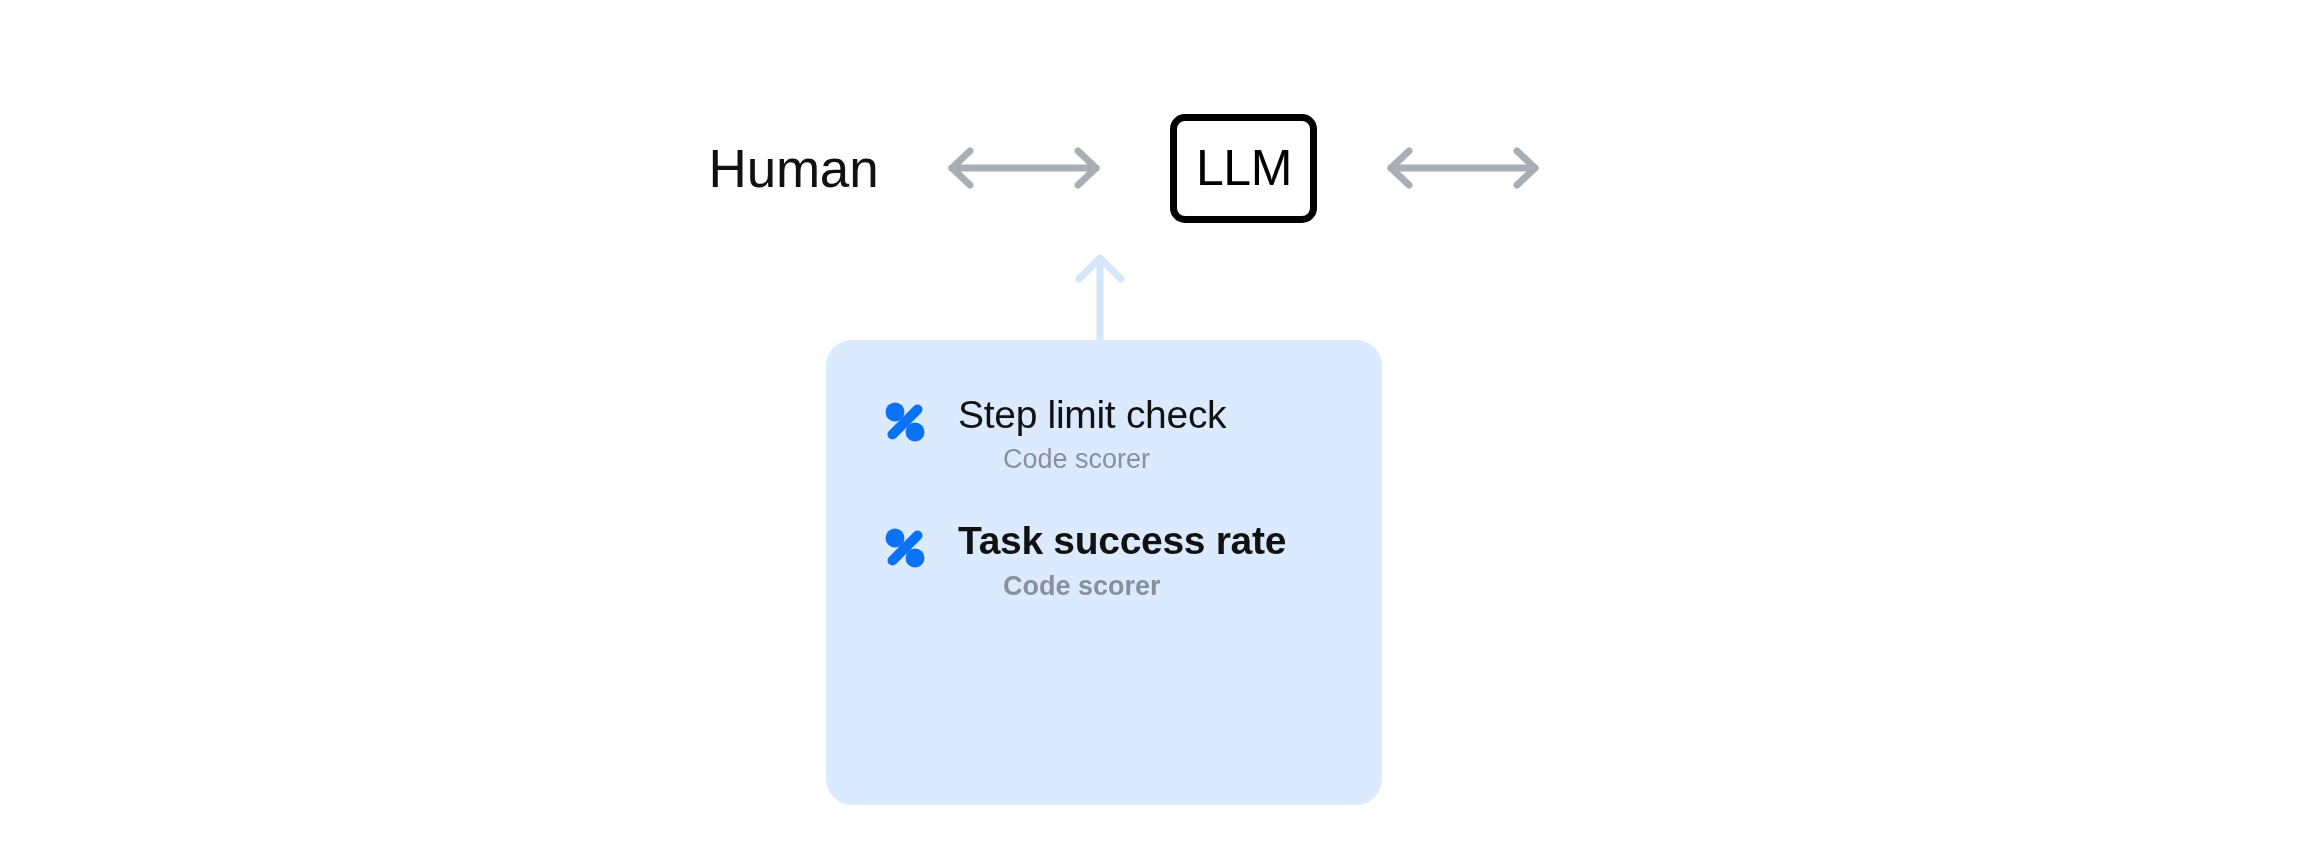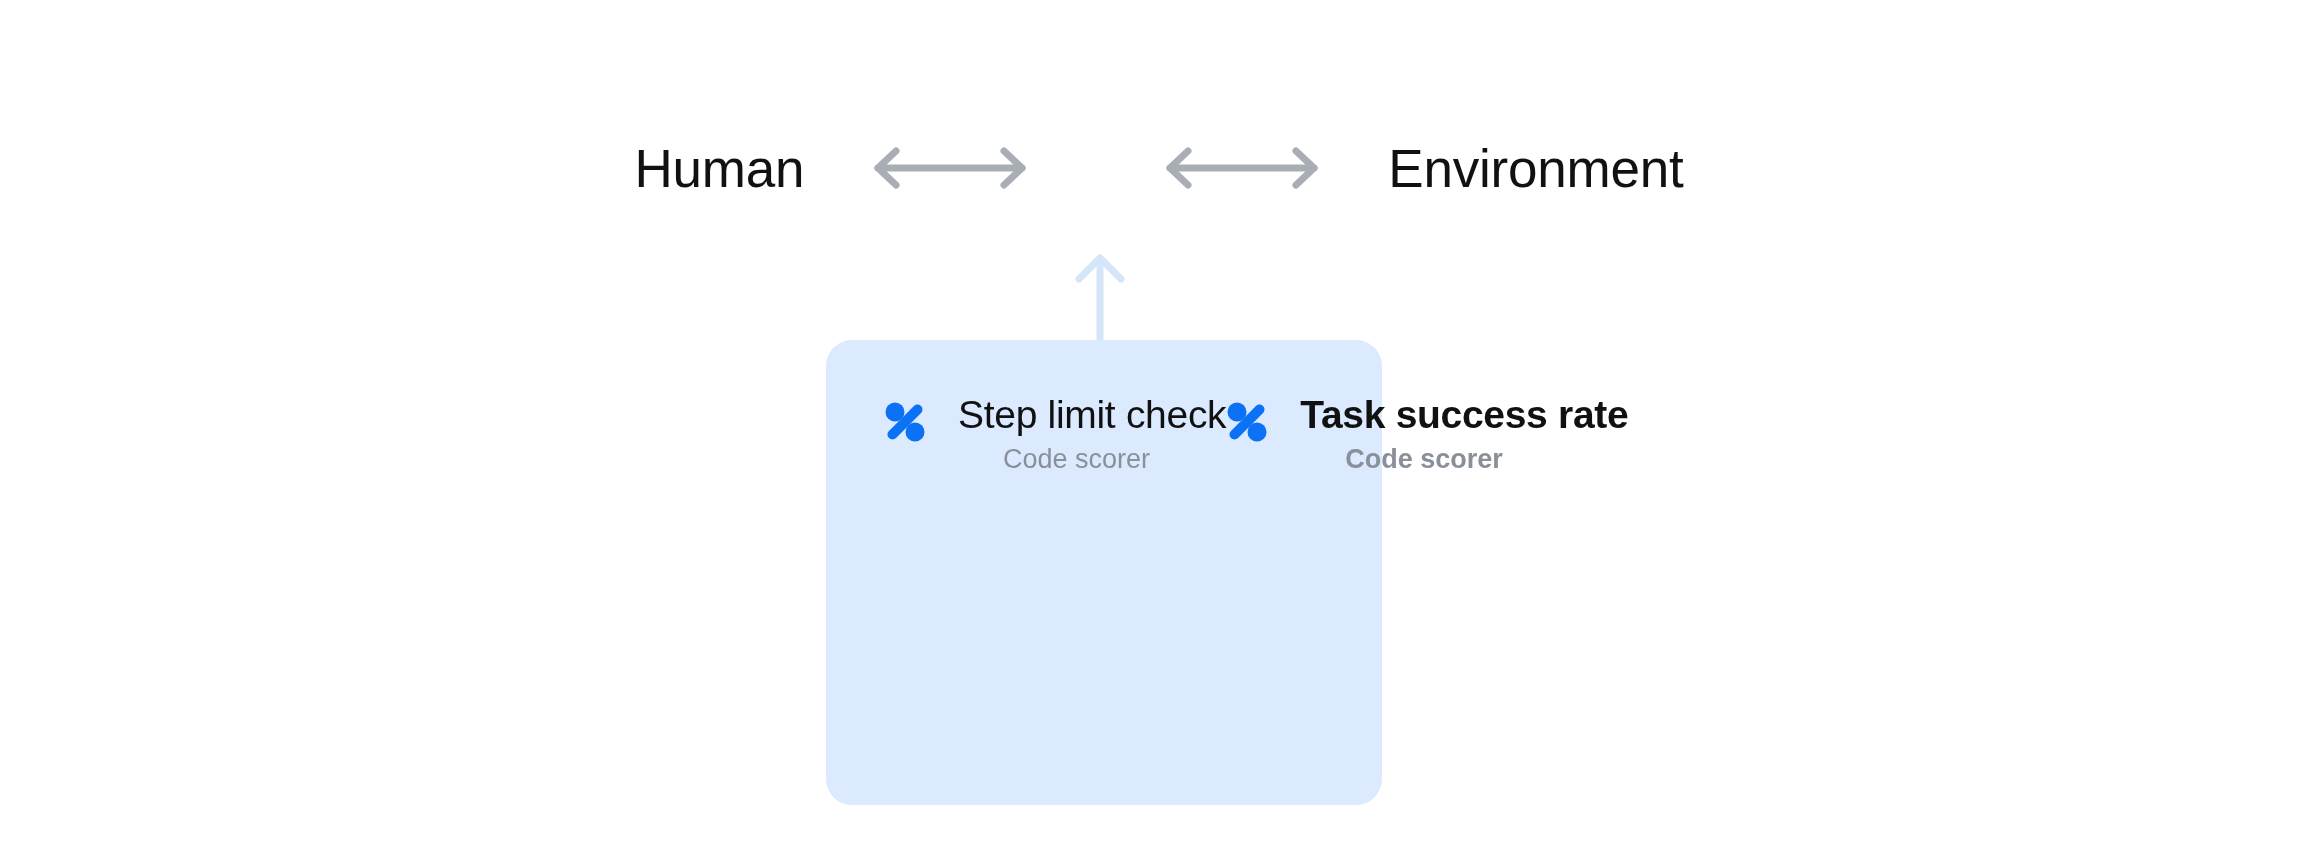--- a/index.html
+++ b/index.html
@@ -83,21 +83,21 @@
     position: absolute;
     left: 826px;
     top: 340px;
     width: 556px;
     height: 465px;
     background: #dbeafe;
     border-radius: 26px;
     box-sizing: border-box;
     padding: 52px 40px 52px 58px;
     display: flex;
-    flex-direction: row;
+    flex-direction: column;
     justify-content: flex-start;
   }
 
   .scorer-item {
     display: flex;
     align-items: flex-start;
     margin-bottom: 41px;
   }
   .scorer-item:last-child {
     margin-bottom: 0;
@@ -143,28 +143,30 @@
   <div class="top-row">
 
     <div class="endpoint-label">Human</div>
 
     <svg class="arrow-gap" viewBox="0 0 180 48">
       <line x1="18" y1="24" x2="162" y2="24" stroke="#a8aeb4" stroke-width="7" stroke-linecap="round"></line>
       <polyline points="36,7 18,24 36,41" fill="none" stroke="#a8aeb4" stroke-width="7" stroke-linecap="round" stroke-linejoin="round"></polyline>
       <polyline points="144,7 162,24 144,41" fill="none" stroke="#a8aeb4" stroke-width="7" stroke-linecap="round" stroke-linejoin="round"></polyline>
     </svg>
 
+    <div class="llm-box">
+      <span class="llm-box-label">LLM</span>
+    </div>
 
     <svg class="arrow-gap" viewBox="0 0 180 48">
       <line x1="18" y1="24" x2="162" y2="24" stroke="#a8aeb4" stroke-width="7" stroke-linecap="round"></line>
       <polyline points="36,7 18,24 36,41" fill="none" stroke="#a8aeb4" stroke-width="7" stroke-linecap="round" stroke-linejoin="round"></polyline>
       <polyline points="144,7 162,24 144,41" fill="none" stroke="#a8aeb4" stroke-width="7" stroke-linecap="round" stroke-linejoin="round"></polyline>
     </svg>
 
-    <div class="endpoint-label">Environment</div>
   </div>
 
   <svg class="up-arrow" viewBox="0 0 60 100">
     <line x1="30" y1="100" x2="30" y2="10" stroke="#d5e6fa" stroke-width="7" stroke-linecap="round"></line>
     <polyline points="9,31 30,10 51,31" fill="none" stroke="#d5e6fa" stroke-width="7" stroke-linecap="round" stroke-linejoin="round"></polyline>
   </svg>
 
   <div class="scorer-panel">
 
     <div class="scorer-item">

